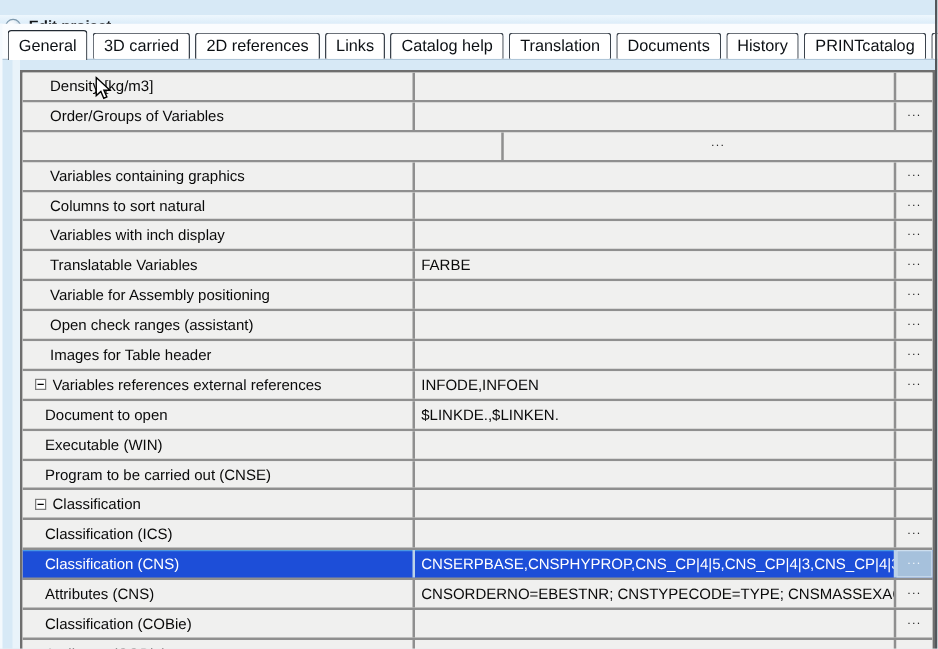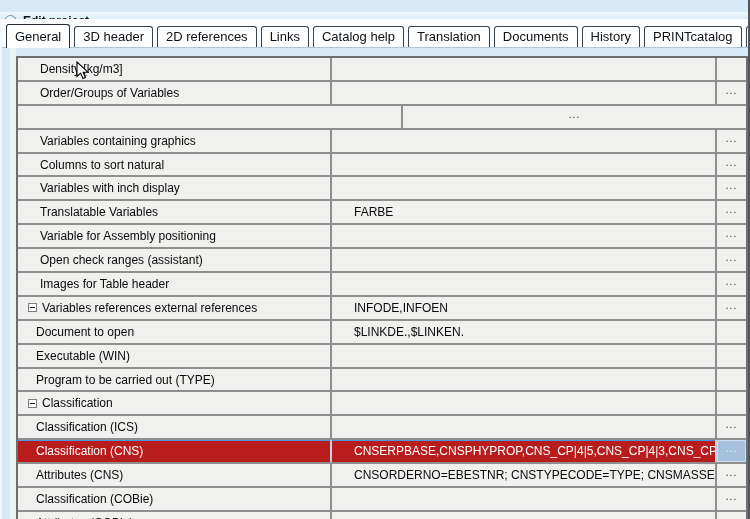--- a/index.html
+++ b/index.html
@@ -51,58 +51,58 @@
     position:absolute; left:16px; top:56px; width:732px; height:463px;
     border:2px solid #6e6e6e; border-bottom:none;
     background:#f0f0ef; overflow:hidden;
   }
   .row {
     display:flex; height:23.9px; border-bottom:2px solid #8f8f8f;
     background:#f0f0ef;
   }
   .cell { height:100%; display:flex; align-items:center; overflow:hidden; white-space:nowrap; }
   .c-label { width:314px; border-right:2px solid #8f8f8f; font-size:12px; }
-  .c-value { width:385px; border-right:2px solid #8f8f8f; font-size:12px; padding-left:22px; }
+  .c-value { width:385px; border-right:2px solid #8f8f8f; font-size:12px; padding-left:5px; }
   .c-dots  {
     flex:1; justify-content:center; font-size:10px; letter-spacing:1px;
     color:#2a2a2a; line-height:10px; padding-bottom:4px;
   }
   .c-label.plain > .lbl { padding-left:22px; }
   .c-label.sub   > .lbl { padding-left:18px; }
   .lbl { overflow:hidden; white-space:nowrap; }
 
   .collapse-icon {
     width:9px; height:9px; flex:none; margin-left:10px; margin-right:5px;
     border:1px solid #7c7c7c; background:#ffffff; position:relative;
   }
   .collapse-icon::before {
     content:""; position:absolute; left:1px; right:1px; top:50%; margin-top:-0.5px;
     height:1px; background:#000;
   }
 
-  .row.selected { background:#b91c1c; box-shadow:inset 0 1px 0 #4a97e2; }
+  .row.selected { background:#1d4ed8; box-shadow:inset 0 1px 0 #4a97e2; }
   .row.selected .c-label, .row.selected .c-value { color:#ffffff; border-right-color:#bcd3e8; }
   .row.selected .c-dots {
     background:#a6c1dc; color:#f0f5fa; box-shadow:inset 0 0 0 1px #cddeee;
   }
 
   
   .cursor { position:absolute; left:76px; top:61px; z-index:9; pointer-events:none; }
 </style>
 </head>
 <body>
 
 <div class="titlebar">
   <div class="app-icon"></div>
   <div class="title-text">Edit project</div>
 </div>
 
 <div class="tabstrip">
     <div class="tab selected">General</div>
-    <div class="tab">3D header</div>
+    <div class="tab">3D carried</div>
     <div class="tab">2D references</div>
     <div class="tab">Links</div>
     <div class="tab">Catalog help</div>
     <div class="tab">Translation</div>
     <div class="tab">Documents</div>
     <div class="tab">History</div>
     <div class="tab">PRINTcatalog</div>
     <div class="tab">QA check</div>
   </div>
 
@@ -195,21 +195,21 @@
     </div>
     <div class="row">
       <div class="cell c-label sub">
         <span class="lbl">Executable (WIN)</span>
       </div>
       <div class="cell c-value"></div>
       <div class="cell c-dots"></div>
     </div>
     <div class="row">
       <div class="cell c-label sub">
-        <span class="lbl">Program to be carried out (TYPE)</span>
+        <span class="lbl">Program to be carried out (CNSE)</span>
       </div>
       <div class="cell c-value"></div>
       <div class="cell c-dots"></div>
     </div>
     <div class="row">
       <div class="cell c-label group">
         <span class="collapse-icon"></span>
         <span class="lbl">Classification</span>
       </div>
       <div class="cell c-value"></div>

